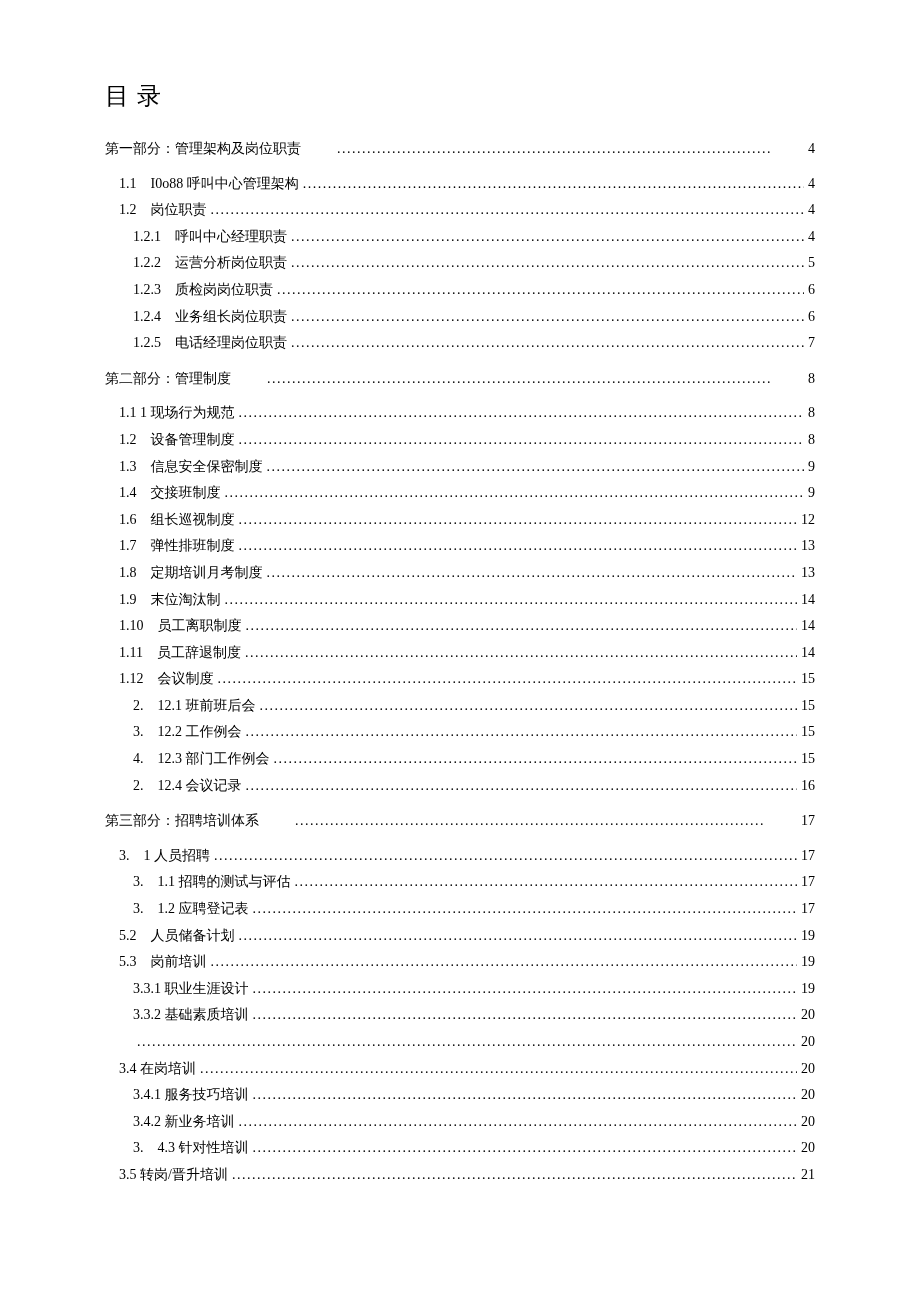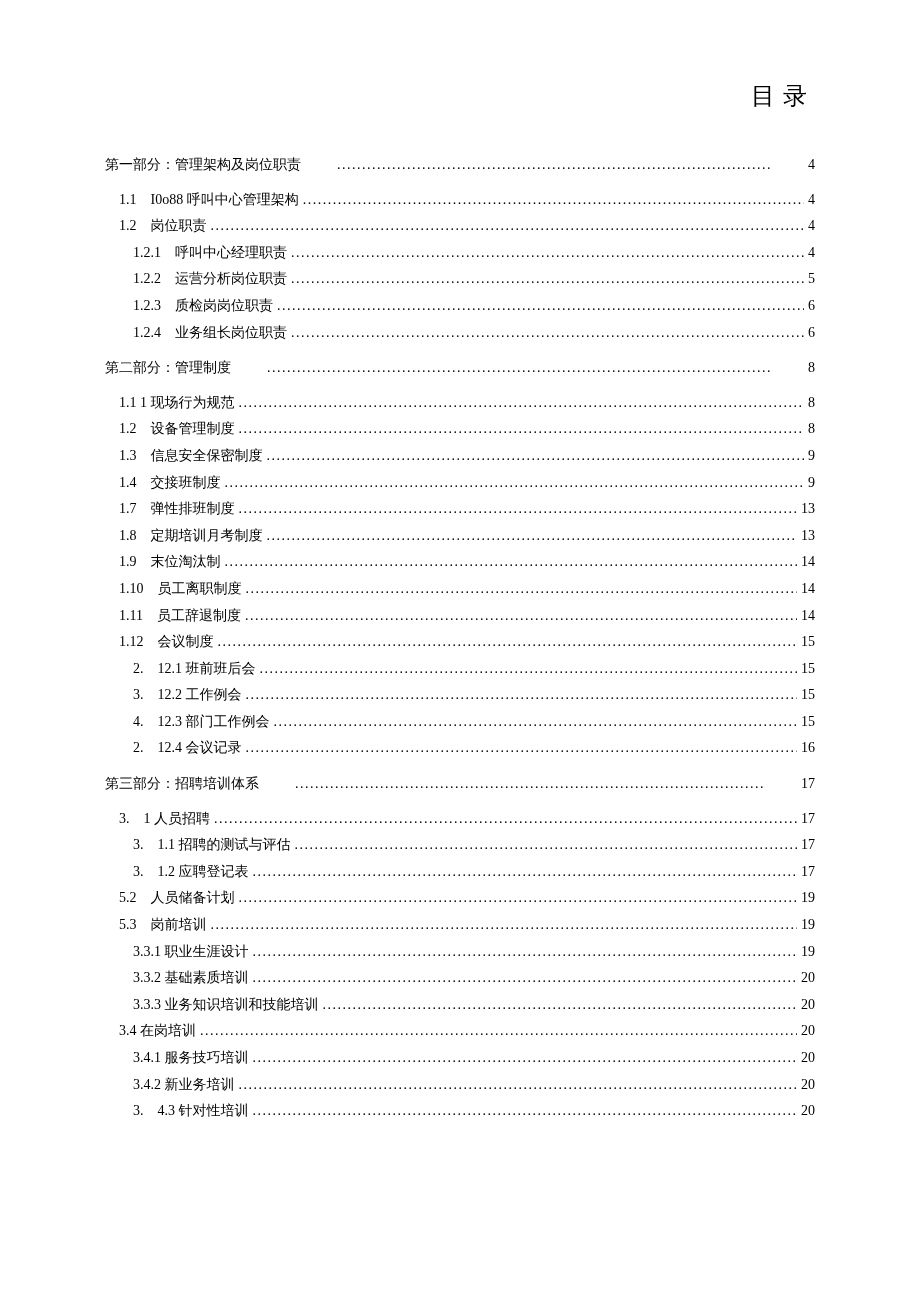--- a/index.html
+++ b/index.html
@@ -10,24 +10,24 @@
     body {
       background: #fff;
       font-family: "SimSun", "宋体", serif;
       font-size: 14px;
       color: #000;
       width: 920px;
       min-height: 1301px;
       padding: 80px 105px 40px;
     }
     .title {
-      text-align: right;
+      text-align: left;
       font-size: 24px;
       font-weight: normal;
-      margin-bottom: 40px;
+      margin-bottom: 24px;
       letter-spacing: 8px;
     }
     .toc-entry {
       display: flex;
       align-items: baseline;
       line-height: 1.9;
       white-space: nowrap;
     }
     .toc-label {
       white-space: nowrap;
@@ -83,20 +83,25 @@
     <div class="toc-entry lvl-2">
       <span class="toc-label">1.2.3　质检岗岗位职责</span>
       <span class="toc-dots"></span>
       <span class="toc-page">6</span>
     </div>
     <div class="toc-entry lvl-2">
       <span class="toc-label">1.2.4　业务组长岗位职责</span>
       <span class="toc-dots"></span>
       <span class="toc-page">6</span>
     </div>
+    <div class="toc-entry lvl-2">
+      <span class="toc-label">1.2.5　电话经理岗位职责</span>
+      <span class="toc-dots"></span>
+      <span class="toc-page">7</span>
+    </div>
     <div class="toc-entry lvl-0">
       <span class="toc-label">第二部分：管理制度</span>
       <span class="toc-dots"></span>
       <span class="toc-page">8</span>
     </div>
     <div class="toc-entry lvl-1">
       <span class="toc-label">1.1 1 现场行为规范</span>
       <span class="toc-dots"></span>
       <span class="toc-page">8</span>
     </div>
@@ -109,20 +114,25 @@
       <span class="toc-label">1.3　信息安全保密制度</span>
       <span class="toc-dots"></span>
       <span class="toc-page">9</span>
     </div>
     <div class="toc-entry lvl-1">
       <span class="toc-label">1.4　交接班制度</span>
       <span class="toc-dots"></span>
       <span class="toc-page">9</span>
     </div>
     <div class="toc-entry lvl-1">
+      <span class="toc-label">1.6　组长巡视制度</span>
+      <span class="toc-dots"></span>
+      <span class="toc-page">12</span>
+    </div>
+    <div class="toc-entry lvl-1">
       <span class="toc-label">1.7　弹性排班制度</span>
       <span class="toc-dots"></span>
       <span class="toc-page">13</span>
     </div>
     <div class="toc-entry lvl-1">
       <span class="toc-label">1.8　定期培训月考制度</span>
       <span class="toc-dots"></span>
       <span class="toc-page">13</span>
     </div>
     <div class="toc-entry lvl-1">
@@ -199,21 +209,20 @@
       <span class="toc-label">3.3.1 职业生涯设计</span>
       <span class="toc-dots"></span>
       <span class="toc-page">19</span>
     </div>
     <div class="toc-entry lvl-2">
       <span class="toc-label">3.3.2 基础素质培训</span>
       <span class="toc-dots"></span>
       <span class="toc-page">20</span>
     </div>
     <div class="toc-entry lvl-2">
-      <span class="toc-label">3.3.3 业务知识培训和技能培训</span>
       <span class="toc-dots"></span>
       <span class="toc-page">20</span>
     </div>
     <div class="toc-entry lvl-1">
       <span class="toc-label">3.4 在岗培训</span>
       <span class="toc-dots"></span>
       <span class="toc-page">20</span>
     </div>
     <div class="toc-entry lvl-2">
       <span class="toc-label">3.4.1 服务技巧培训</span>
@@ -222,14 +231,19 @@
     </div>
     <div class="toc-entry lvl-2">
       <span class="toc-label">3.4.2 新业务培训</span>
       <span class="toc-dots"></span>
       <span class="toc-page">20</span>
     </div>
     <div class="toc-entry lvl-2">
       <span class="toc-label">3.　4.3 针对性培训</span>
       <span class="toc-dots"></span>
       <span class="toc-page">20</span>
+    </div>
+    <div class="toc-entry lvl-1">
+      <span class="toc-label">3.5 转岗/晋升培训</span>
+      <span class="toc-dots"></span>
+      <span class="toc-page">21</span>
     </div>
   </div>
 
 </body></html>

